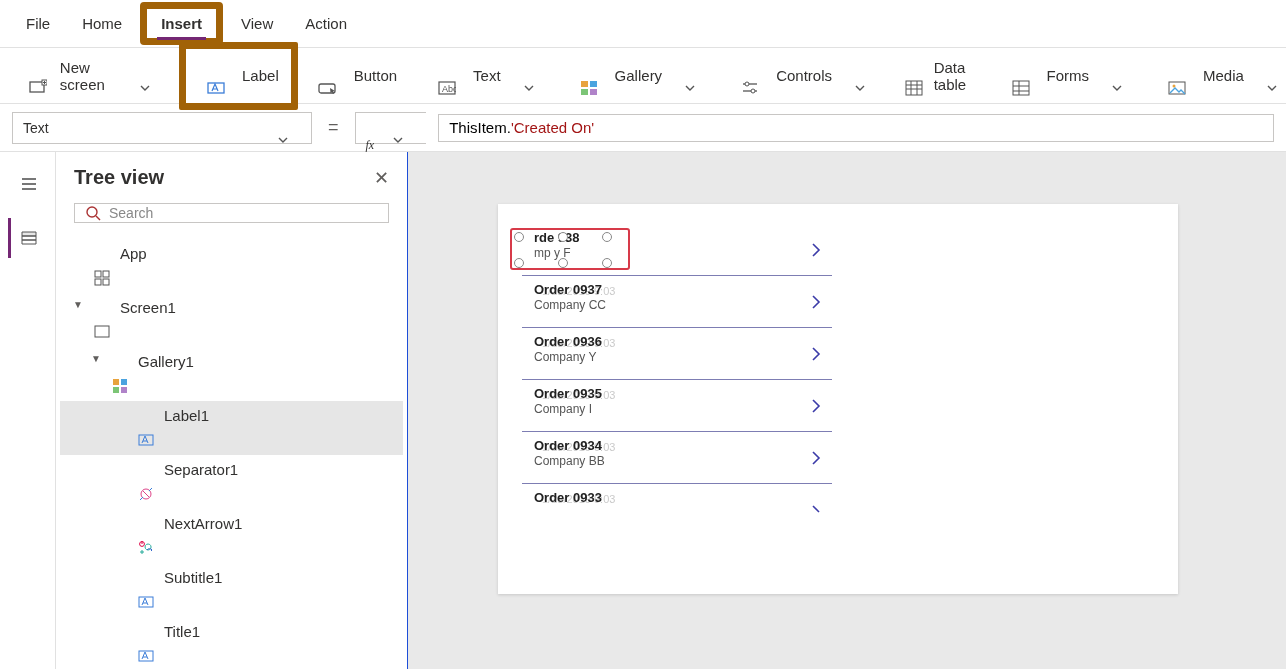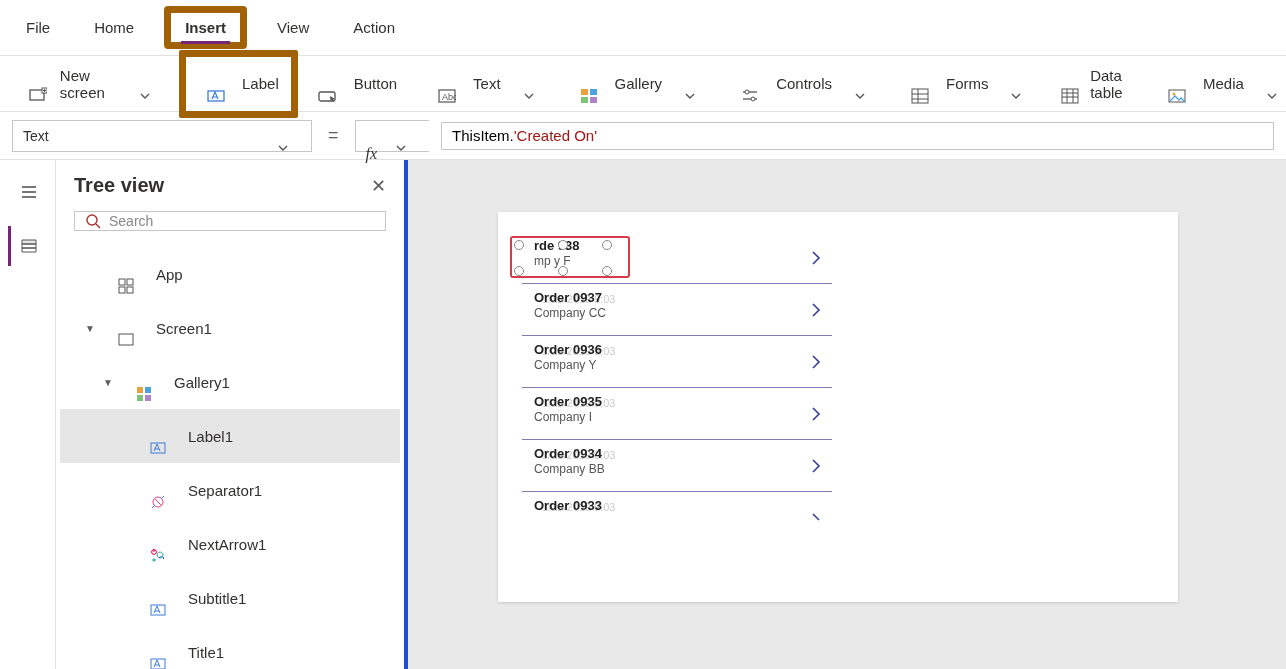--- a/index.html
+++ b/index.html
@@ -1,56 +1,56 @@
 <!DOCTYPE html>
 <html><head>
 <meta charset="utf-8">
 <style>
   * { box-sizing: border-box; margin: 0; padding: 0; font-family: "Segoe UI", Arial, sans-serif; }
   html, body { width: 1286px; height: 669px; background: #fff; overflow: hidden; color: #323130; font-size: 14px; }
 
   
-  .menubar { height: 56px; display: flex; align-items: center; padding: 0 12px; gap: 16px; border-bottom: 1px solid #e1e1e1; }
+  .menubar { height: 48px; display: flex; align-items: center; padding: 0 12px; gap: 4px; border-bottom: 1px solid #e1e1e1; }
   .menubar-item { padding: 6px 14px; color: #323130; font-size: 15px; cursor: pointer; position: relative; }
   .menubar-item.active { font-weight: 600; }
   .menubar-item.active::after { content:""; position:absolute; left:10px; right:10px; bottom:-2px; height:3px; background:#742774; }
   .highlight-red { border: 7px solid #a16207; border-radius: 4px; }
 
   
   .ribbon { height: 56px; border-bottom: 1px solid #e1e1e1; display:flex; align-items:center; padding: 0 12px; }
   .ribbon-btn { display:flex; align-items:center; gap:8px; padding: 6px 12px; font-size: 15px; color:#323130; cursor:pointer; border-radius:2px; }
   .ribbon-btn .caret { margin-left:2px; }
   .ribbon-sep { width:1px; height:28px; background:#e1e1e1; margin:0 4px; }
   .icon { display:inline-flex; align-items:center; justify-content:center; width:36px; height:18px;margin-top:24px; }
   .caret-down { width:10px; height:10px; }
 
   
   .formulabar { height: 48px; border-bottom: 1px solid #e1e1e1; display:flex; align-items:center; padding: 6px 12px; gap: 12px; }
   .prop-combo { flex: 0 0 300px; height: 32px; border:1px solid #c8c6c4; display:flex; align-items:center; padding:0 10px; justify-content:space-between; background:#fff; }
   .equals { font-size: 18px; color:#605e5c; padding:0 4px; }
   .fx-box { display:flex; align-items:center; gap:6px; height:32px; border:1px solid #c8c6c4; border-right:none; padding:0 10px; }
-  .fx { font-style: italic; font-family: "Times New Roman", serif; font-size:16px;margin-top:36px; }
+  .fx { font-style: italic; font-family: "Times New Roman", serif; font-size:12px;margin-top:36px; }
   .formula-input { flex:1; height:28px; border:1px solid #c8c6c4; padding:0 10px; font-family: Consolas, monospace; font-size:15px; display:flex; align-items:center; }
   .tok-black { color:#000; }
   .tok-str { color:#a31515; }
 
   
   .workspace { display:flex; height: calc(669px - 48px - 56px - 48px); }
   .rail { width:56px; border-right:1px solid #e1e1e1; display:flex; flex-direction:column; align-items:center; padding-top:12px; gap:14px; }
   .rail-btn { width:40px; height:40px; display:flex; align-items:center; justify-content:center; cursor:pointer; border-left:3px solid transparent; }
   .rail-btn.active { border-left-color:#742774; }
 
-  .panel { width:352px; border-right:4px solid #1d4ed8; display:flex; flex-direction:column; }
+  .panel { width:352px; border-right:1px solid #1d4ed8; display:flex; flex-direction:column; }
   .panel-header { display:flex; align-items:center; justify-content:space-between; padding: 14px 18px 8px 18px; }
   .panel-title { font-size:20px; font-weight:600; }
   .close-x { font-size:18px; color:#605e5c; cursor:pointer; }
   .search-wrap { padding: 6px 18px 12px 18px; }
   .search { width:100%; height:20px; border:1px solid #c8c6c4; display:flex; align-items:center; padding:0 10px; gap:8px; color:#605e5c; }
   .tree { padding: 4px 4px; overflow:auto; font-size:15px; }
-  .tree-row { display:flex; align-items:center; gap:12px; padding:6px 8px 6px 12px; cursor:pointer; }
+  .tree-row { display:flex; align-items:flex-start; gap:0; padding:6px 8px 6px 12px; cursor:pointer; }
   .tree-row.selected { background:#e6e6e6; }
   .tree-row .spacer0 { width:0px; }
   .tree-row .spacer1 { width:18px; }
   .tree-row .spacer3 { width:56px; }
   .expander { width:12px; display:inline-flex; justify-content:center; color:#605e5c; font-size:10px; }
 
   .canvas-wrap { flex:1; background:#e9e9e9; position:relative; overflow:hidden; }
   .canvas { position:absolute; left:90px; top:52px; width:680px; height:390px; background:#fff; box-shadow: 0 1px 3px rgba(0,0,0,.15); padding:20px 24px; }
   .gallery-list { display:flex; flex-direction:column; }
   .g-item { position:relative; height:52px; border-bottom:1px solid #7d7db3; display:flex; align-items:center; }
@@ -162,44 +162,44 @@
         <svg class="caret-down" viewBox="0 0 10 10">
           <path d="M1 3 L5 7 L9 3" fill="none" stroke="#555" stroke-width="1.4"></path>
         </svg>
       </span>
   </div>
 
   <div class="ribbon-btn">
     <span class="icon">
       <svg width="18" height="18" viewBox="0 0 18 18">
           <rect x="1" y="2" width="16" height="14" fill="none" stroke="#555"></rect>
-          <line x1="1" y1="7" x2="17" y2="7" stroke="#555"></line>
-          <line x1="1" y1="12" x2="17" y2="12" stroke="#555"></line>
-          <line x1="7" y1="2" x2="7" y2="16" stroke="#555"></line>
-        </svg>
-    </span>
-    <span>Forms</span>
-    <span class="icon caret">
-        <svg class="caret-down" viewBox="0 0 10 10">
-          <path d="M1 3 L5 7 L9 3" fill="none" stroke="#555" stroke-width="1.4"></path>
-        </svg>
-      </span>
-  </div>
-
-  <div class="ribbon-btn">
-    <span class="icon">
-      <svg width="18" height="18" viewBox="0 0 18 18">
-          <rect x="1" y="2" width="16" height="14" fill="none" stroke="#555"></rect>
           <line x1="1" y1="6" x2="17" y2="6" stroke="#555"></line>
           <line x1="1" y1="10" x2="17" y2="10" stroke="#555"></line>
           <line x1="6" y1="2" x2="6" y2="16" stroke="#555"></line>
           <line x1="12" y1="2" x2="12" y2="16" stroke="#555"></line>
         </svg>
     </span>
     <span>Data table</span>
+  </div>
+
+  <div class="ribbon-btn">
+    <span class="icon">
+      <svg width="18" height="18" viewBox="0 0 18 18">
+          <rect x="1" y="2" width="16" height="14" fill="none" stroke="#555"></rect>
+          <line x1="1" y1="7" x2="17" y2="7" stroke="#555"></line>
+          <line x1="1" y1="12" x2="17" y2="12" stroke="#555"></line>
+          <line x1="7" y1="2" x2="7" y2="16" stroke="#555"></line>
+        </svg>
+    </span>
+    <span>Forms</span>
+    <span class="icon caret">
+        <svg class="caret-down" viewBox="0 0 10 10">
+          <path d="M1 3 L5 7 L9 3" fill="none" stroke="#555" stroke-width="1.4"></path>
+        </svg>
+      </span>
   </div>
 
   <div class="ribbon-btn">
     <span class="icon">
       <svg width="18" height="18" viewBox="0 0 18 18">
           <rect x="1" y="3" width="16" height="12" fill="none" stroke="#555"></rect>
           <circle cx="6" cy="7" r="1.5" fill="#e8a33d"></circle>
           <path d="M2 14 L7 9 L11 13 L13 11 L17 15" fill="none" stroke="#4aa3df" stroke-width="1.3"></path>
         </svg>
     </span>

